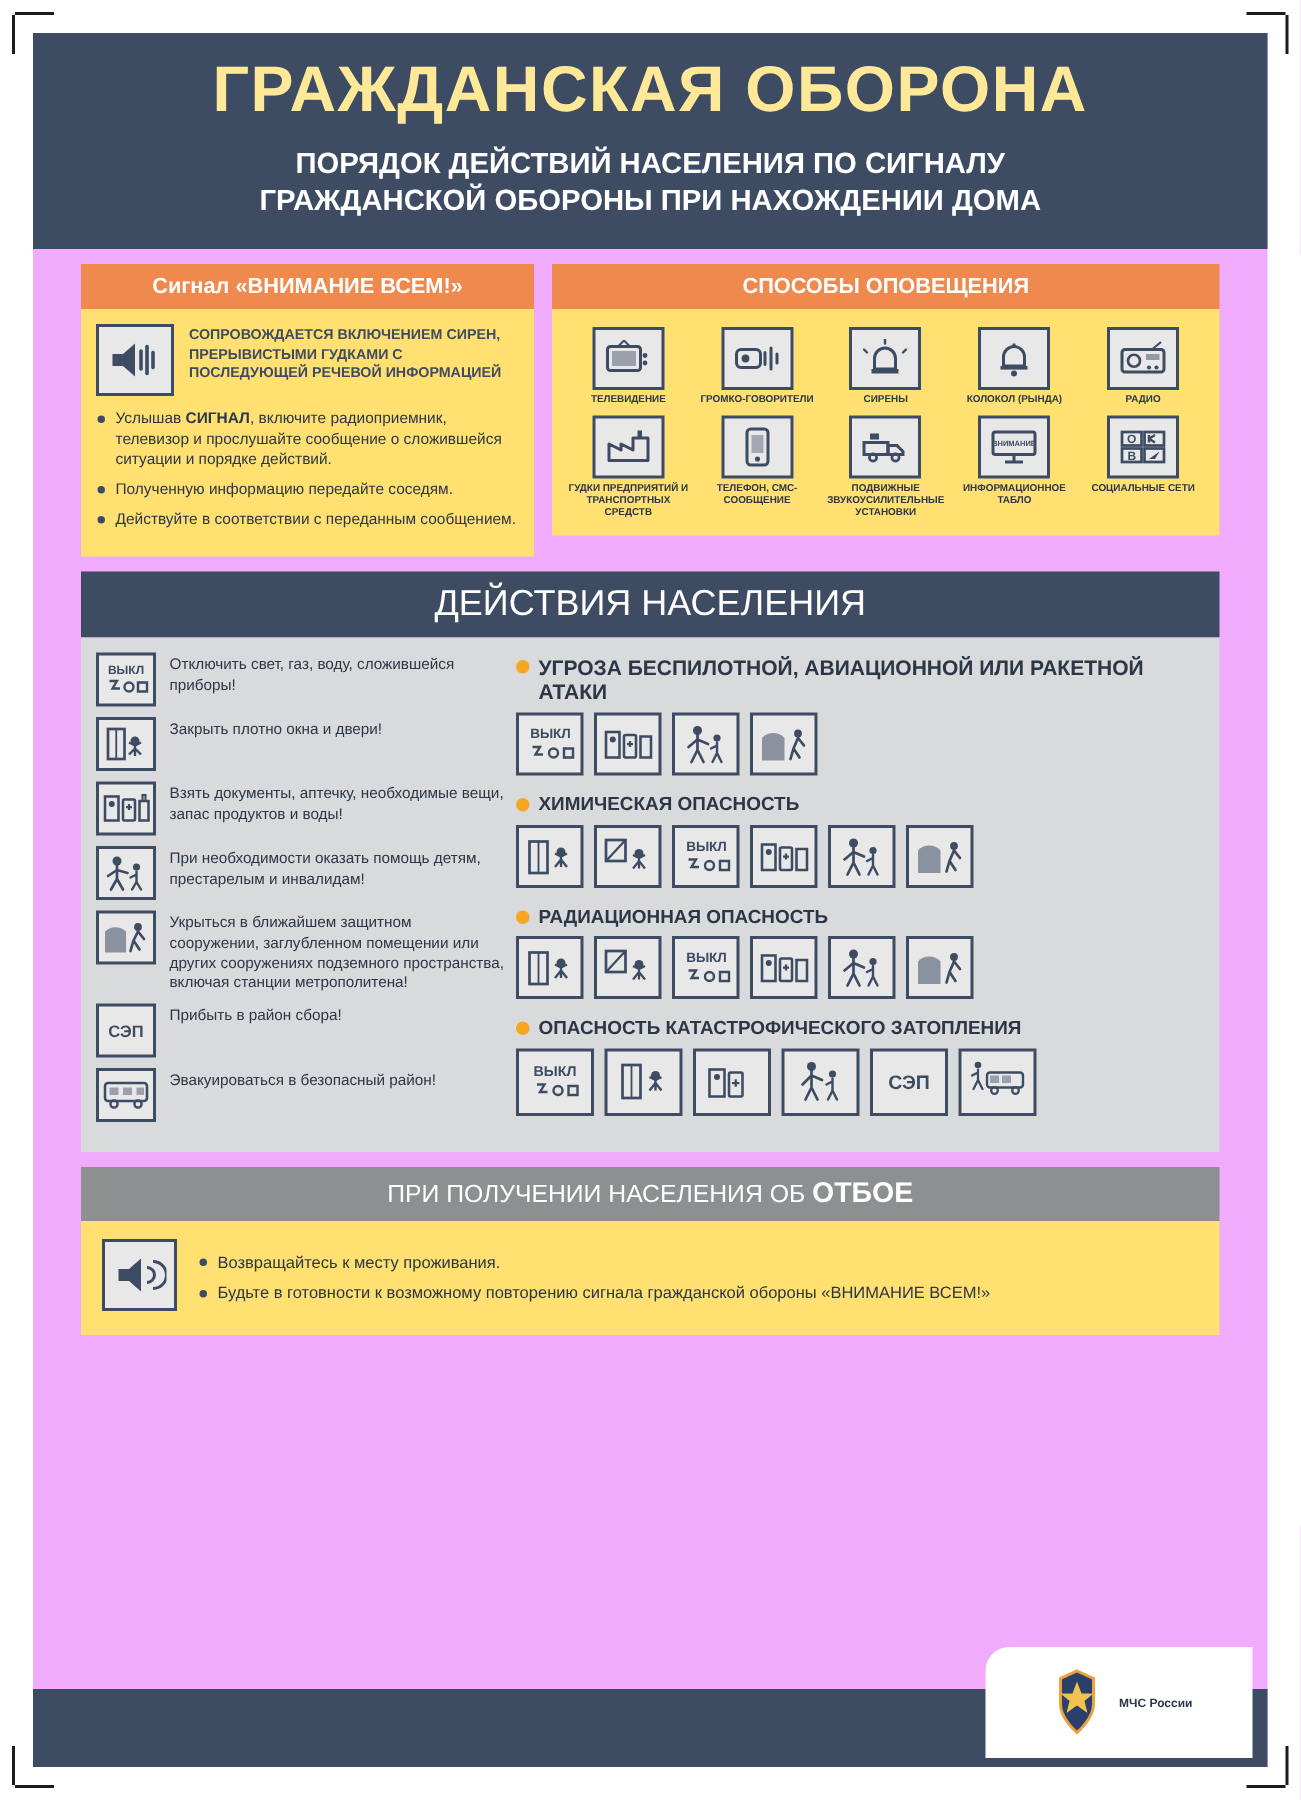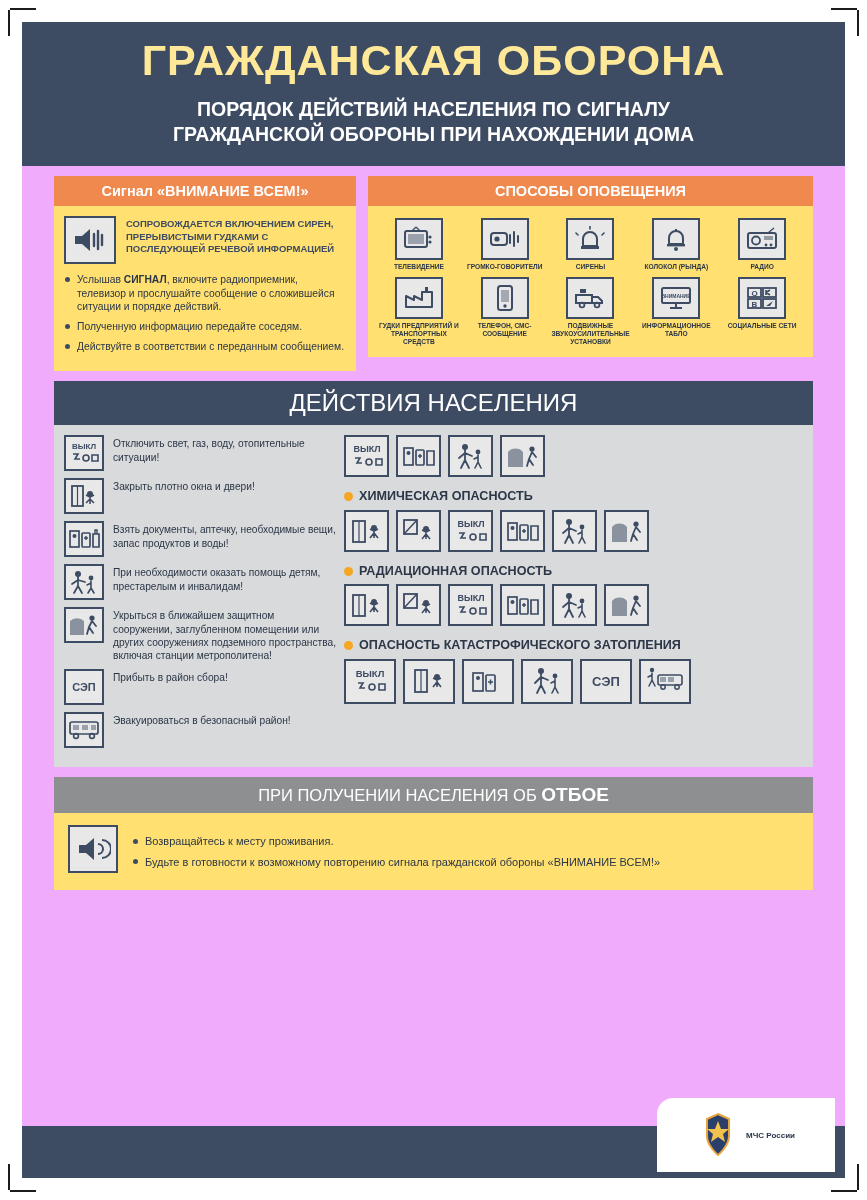--- a/index.html
+++ b/index.html
@@ -365,21 +365,21 @@
 
         <div class="arow">
           <div class="icon-box">
             <svg width="34" height="30" viewBox="0 0 34 30">
               <text x="17" y="11" text-anchor="middle" fill="#3d4b63" font-size="8" font-weight="bold" font-family="Liberation Sans, sans-serif">ВЫКЛ</text>
               <path d="M6,16 L11,16 L8,21 L13,21" stroke="#3d4b63" stroke-width="1.6" fill="none"></path>
               <circle cx="19" cy="20" r="3" fill="none" stroke="#3d4b63" stroke-width="1.6"></circle>
               <path d="M25,17 h6 v6 h-6 z" fill="none" stroke="#3d4b63" stroke-width="1.6"></path>
             </svg>
           </div>
-          <div class="atext">Отключить свет, газ, воду, отопительные ситуации!</div>
+          <div class="atext">Отключить свет, газ, воду, сложившейся приборы!</div>
         </div>
 
         <div class="arow">
           <div class="icon-box">
             <svg width="32" height="28" viewBox="0 0 32 28">
               <rect x="4" y="4" width="11" height="20" fill="none" stroke="#3d4b63" stroke-width="1.8"></rect>
               <path d="M9.5,4 L9.5,24" stroke="#3d4b63" stroke-width="1.2"></path>
               <circle cx="22" cy="12" r="3" fill="#3d4b63"></circle>
               <path d="M22,15 L22,22 M22,17 L18,21 M22,17 L26,21 M22,15 L18,13 M22,15 L26,13" stroke="#3d4b63" stroke-width="1.6" fill="none"></path>
             </svg>
@@ -443,20 +443,24 @@
               <circle cx="25" cy="19" r="2.4" fill="none" stroke="#3d4b63" stroke-width="1.6"></circle>
             </svg>
           </div>
           <div class="atext">Эвакуироваться в безопасный район!</div>
         </div>
 
       </div>
 
       <div class="col-right">
 
+        <div class="sub-head">
+          <span class="dot"></span>
+          <span>УГРОЗА БЕСПИЛОТНОЙ, АВИАЦИОННОЙ ИЛИ РАКЕТНОЙ АТАКИ</span>
+        </div>
         <div class="icon-strip">
           <div class="icon-box">
             <svg width="38" height="32" viewBox="0 0 38 32">
               <text x="19" y="12" text-anchor="middle" fill="#3d4b63" font-size="9" font-weight="bold" font-family="Liberation Sans, sans-serif">ВЫКЛ</text>
               <path d="M7,18 L12,18 L9,23 L14,23" stroke="#3d4b63" stroke-width="1.6" fill="none"></path>
               <circle cx="21" cy="22" r="3" fill="none" stroke="#3d4b63" stroke-width="1.6"></circle>
               <path d="M28,19 h6 v6 h-6 z" fill="none" stroke="#3d4b63" stroke-width="1.6"></path>
             </svg>
           </div>
           <div class="icon-box">

